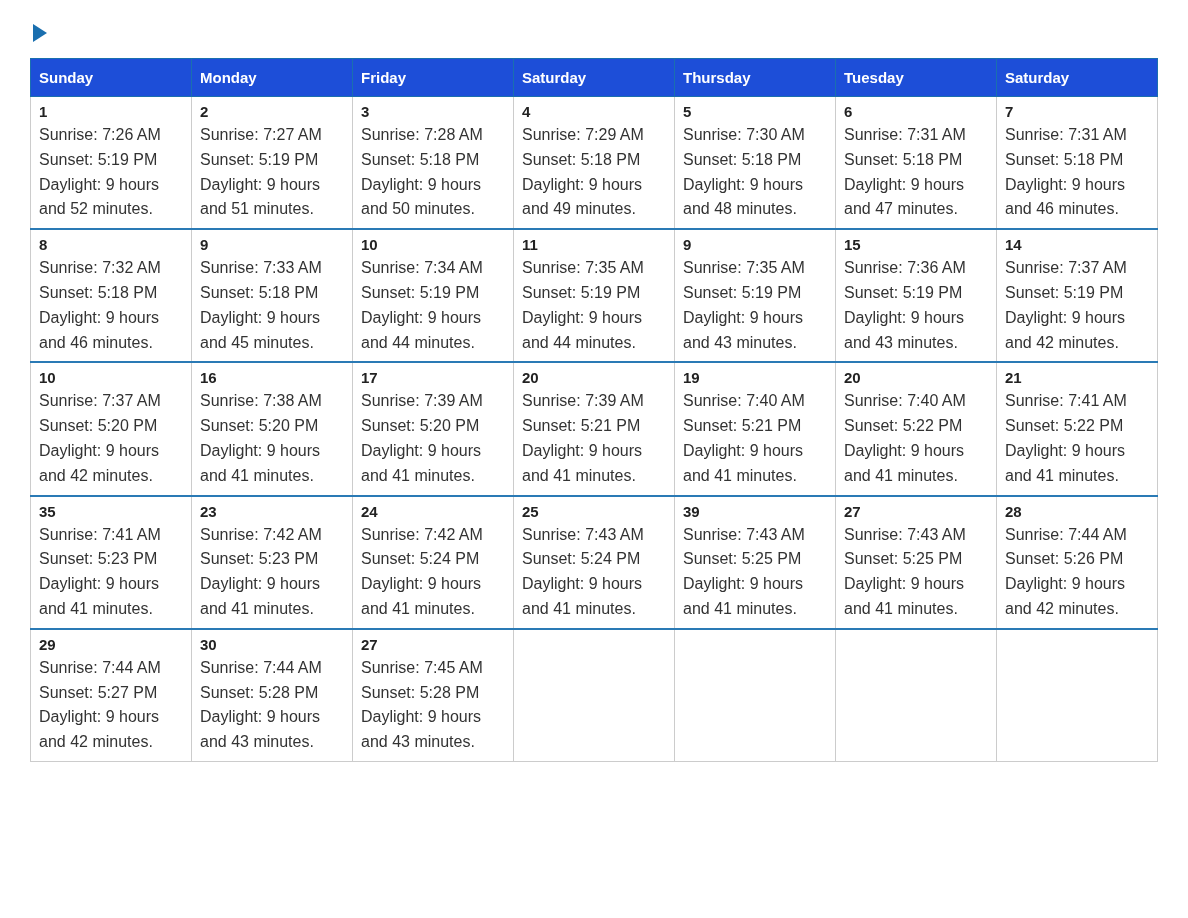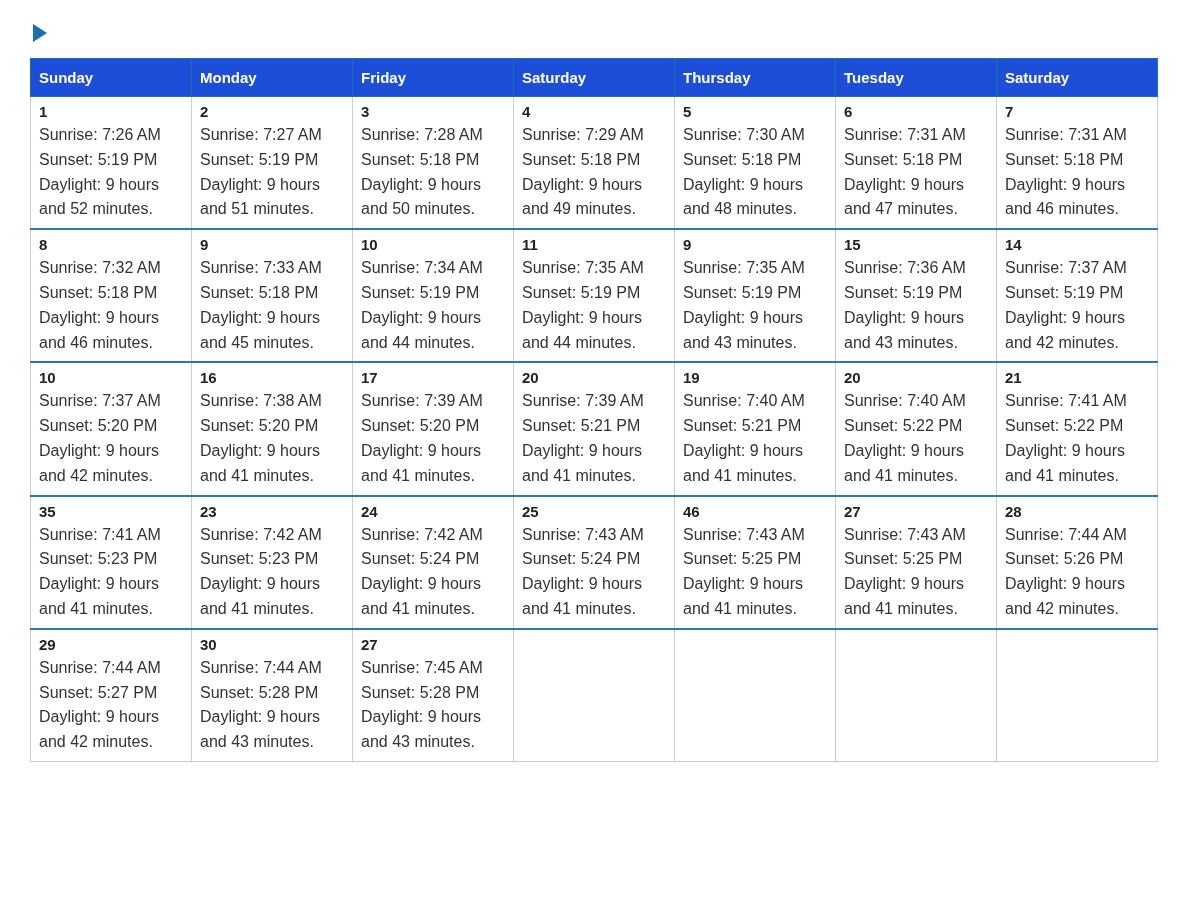--- a/index.html
+++ b/index.html
@@ -231,21 +231,21 @@
         </td>
         <td>
           <span class="day-number">24</span>
           <div class="day-info">Sunrise: 7:42 AM<br>Sunset: 5:24 PM<br>Daylight: 9 hours<br>and 41 minutes.</div>
         </td>
         <td>
           <span class="day-number">25</span>
           <div class="day-info">Sunrise: 7:43 AM<br>Sunset: 5:24 PM<br>Daylight: 9 hours<br>and 41 minutes.</div>
         </td>
         <td>
-          <span class="day-number">46</span>
+          <span class="day-number">39</span>
           <div class="day-info">Sunrise: 7:43 AM<br>Sunset: 5:25 PM<br>Daylight: 9 hours<br>and 41 minutes.</div>
         </td>
         <td>
           <span class="day-number">27</span>
           <div class="day-info">Sunrise: 7:43 AM<br>Sunset: 5:25 PM<br>Daylight: 9 hours<br>and 41 minutes.</div>
         </td>
         <td>
           <span class="day-number">28</span>
           <div class="day-info">Sunrise: 7:44 AM<br>Sunset: 5:26 PM<br>Daylight: 9 hours<br>and 42 minutes.</div>
         </td>

